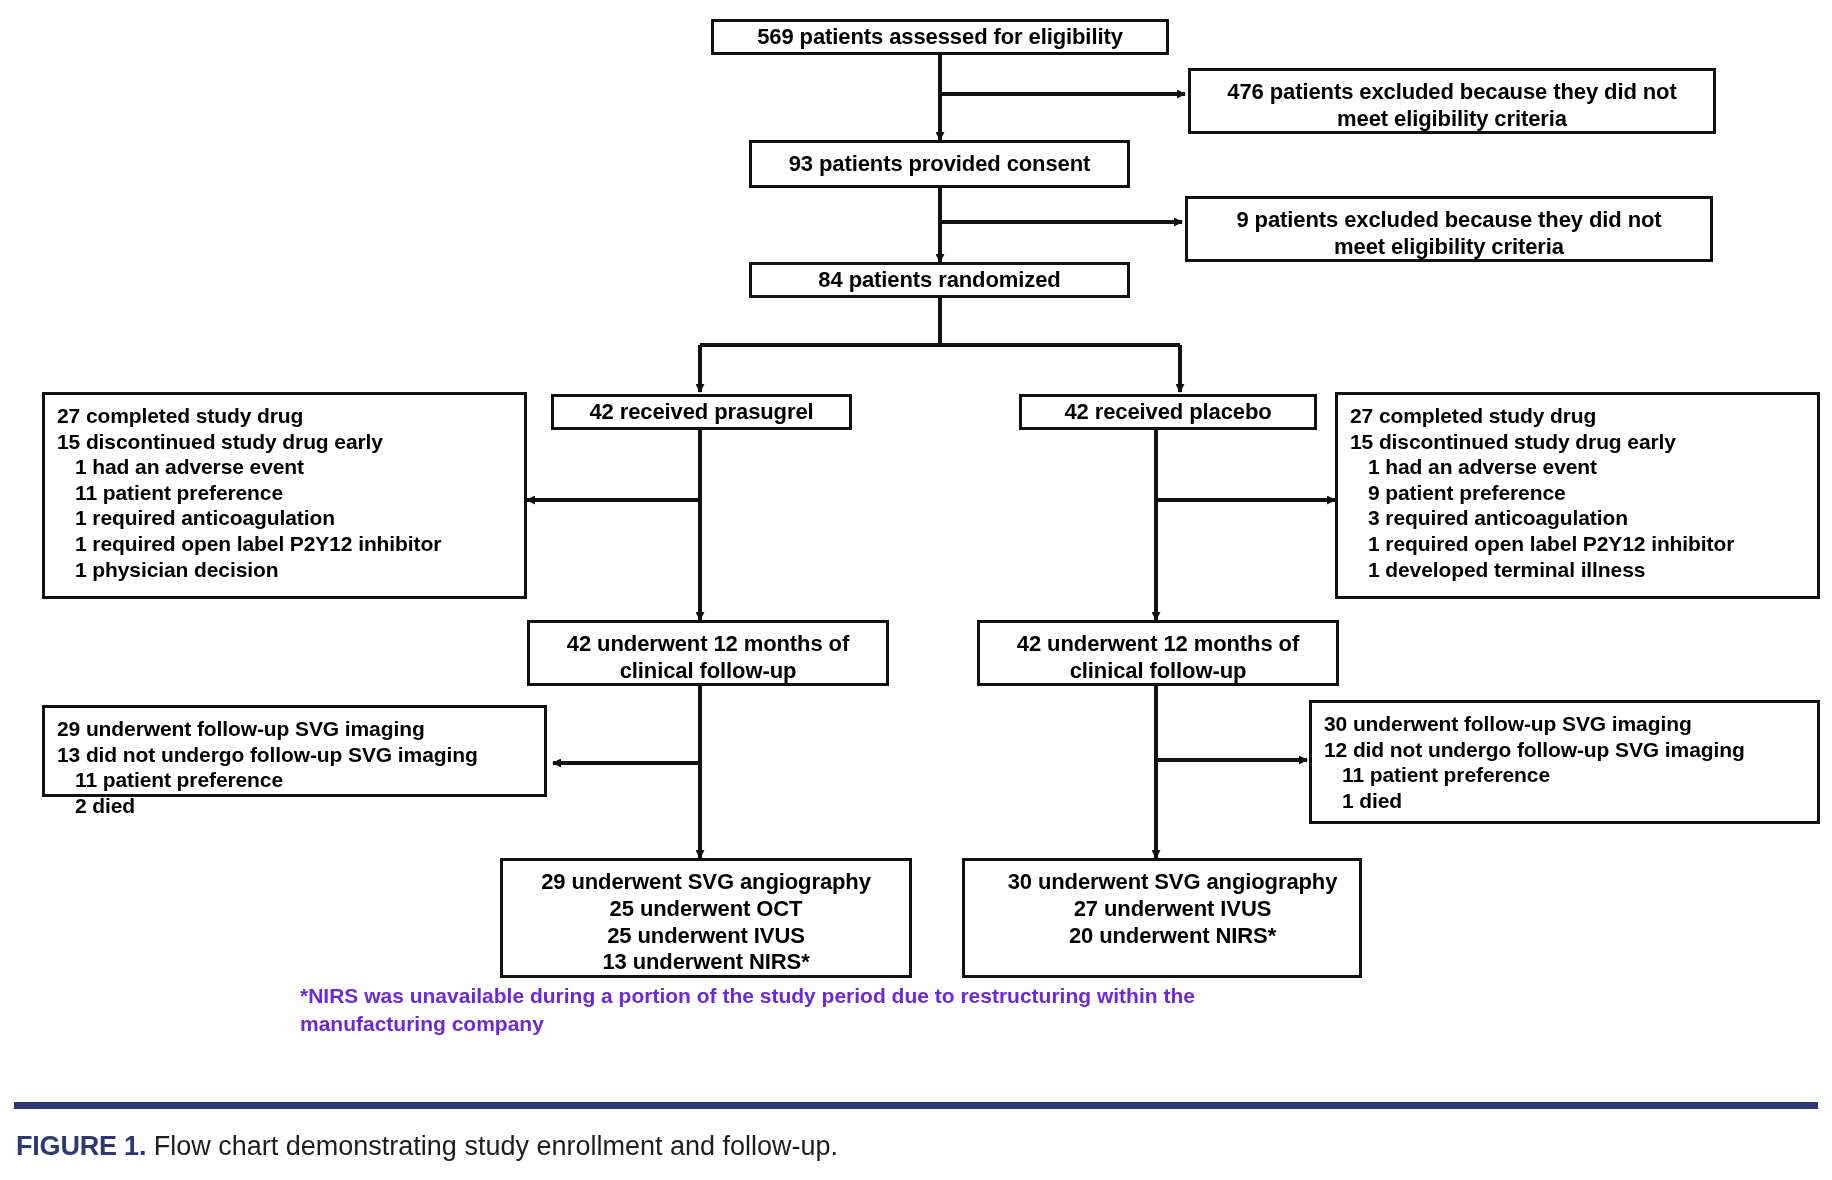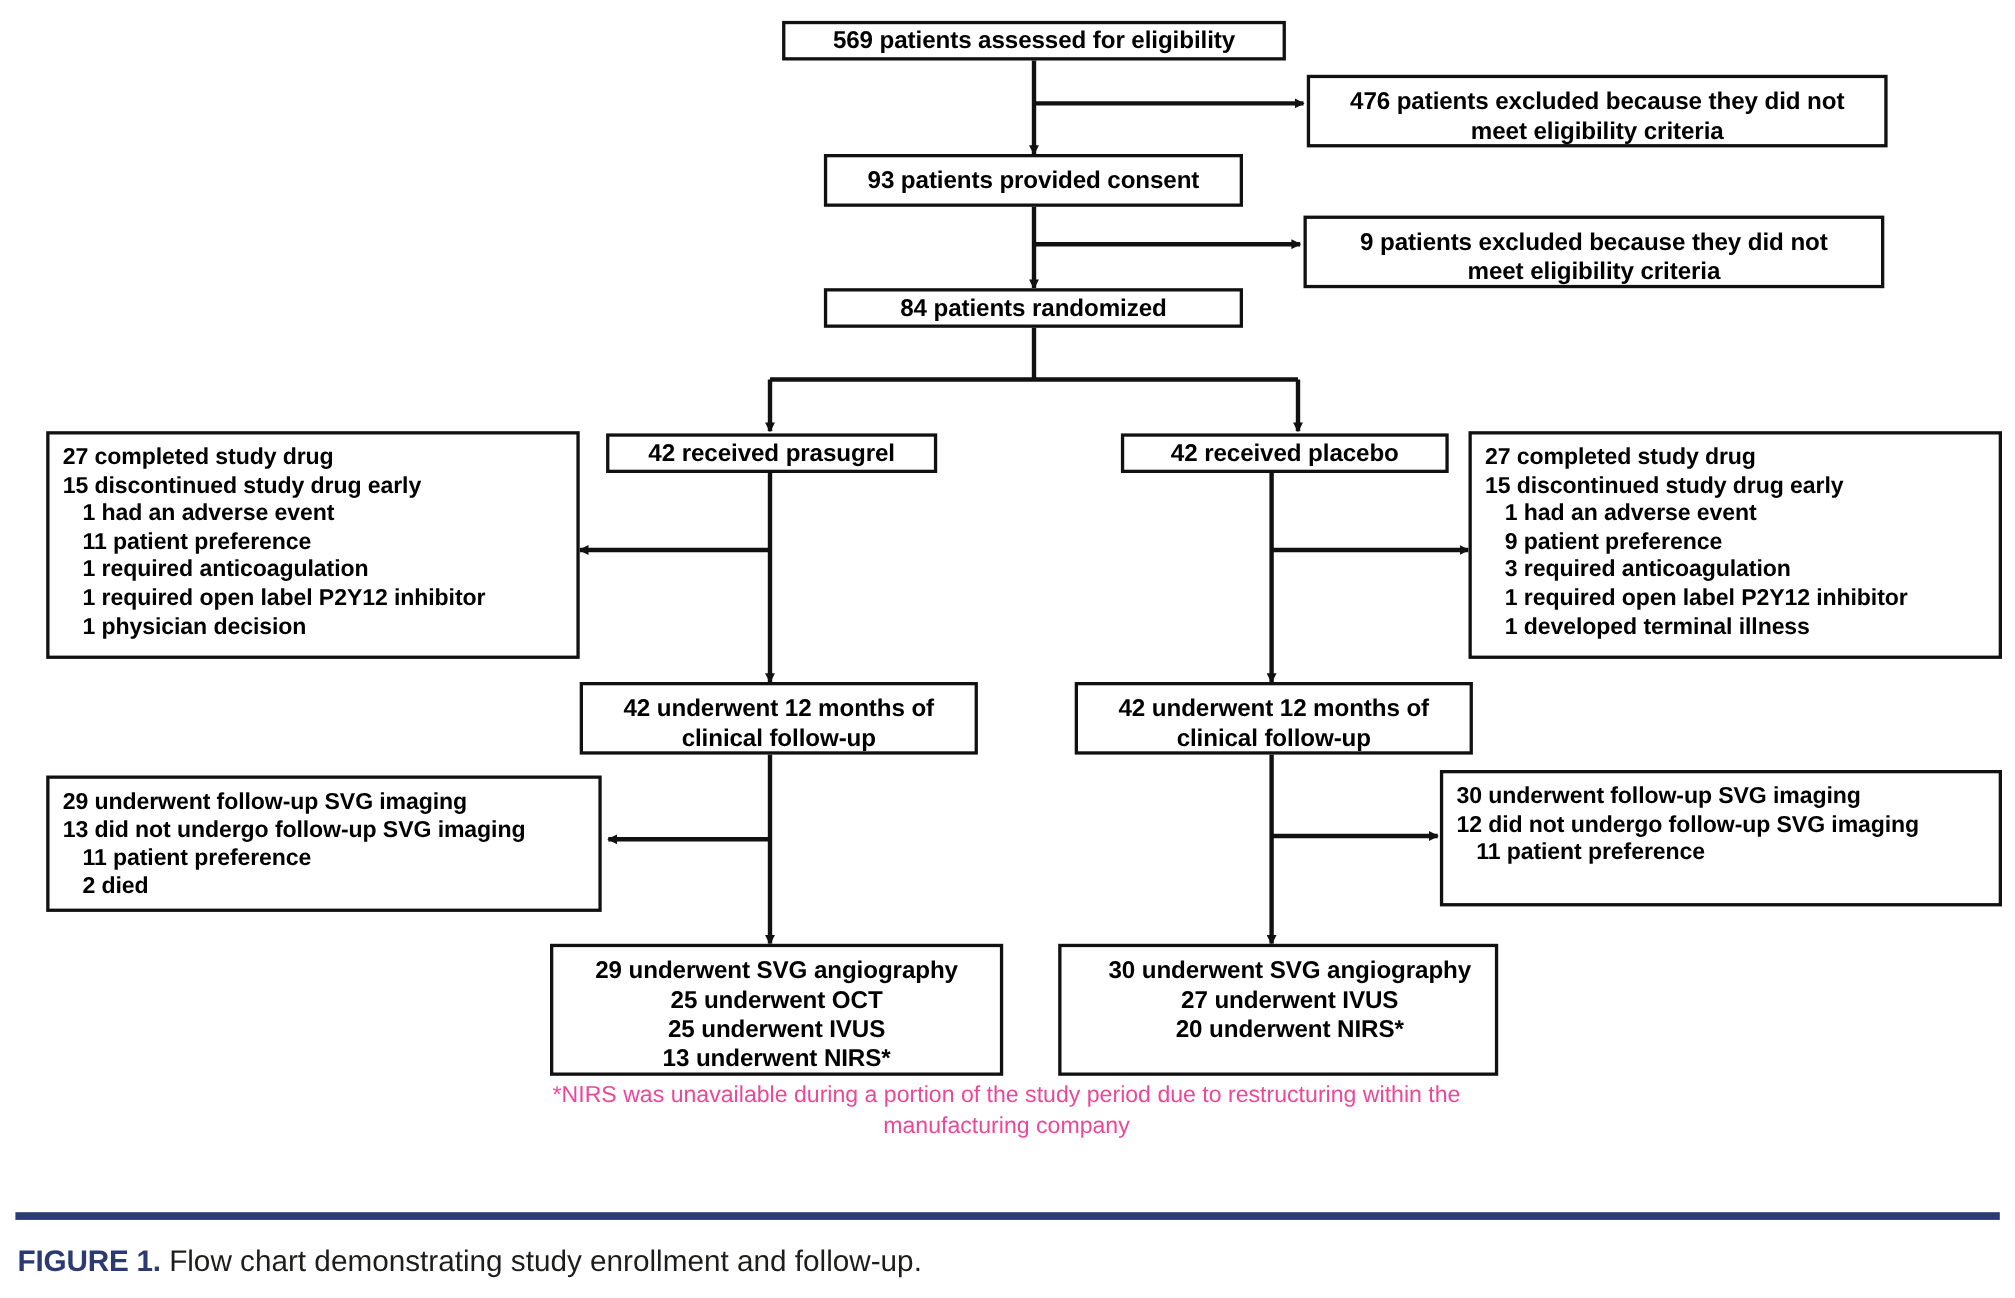--- a/index.html
+++ b/index.html
@@ -71,25 +71,25 @@
 
   .fs22 { font-size: 22px; }
   .fs21 { font-size: 21px; }
 
   
   #footnote {
     position: absolute;
     left: 300px;
     top: 982px;
     width: 1230px;
-    text-align: center;
+    text-align: left;
     font-size: 21px;
-    font-weight: normal;
+    font-weight: bold;
     line-height: 1.35;
-    color: #ec4899;
+    color: #6d28d9;
   }
 
   
   #rule {
     position: absolute;
     left: 14px;
     top: 1102px;
     width: 1804px;
     height: 7px;
     background: #2b3a72;
@@ -208,31 +208,32 @@
     <div class="node centerlist fs22" style="left:527px; top:620px; width:362px; height:66px;">
       <span class="ln">42 underwent 12 months of</span>
       <span class="ln">clinical follow-up</span>
     </div>
 
     <div class="node centerlist fs22" style="left:977px; top:620px; width:362px; height:66px;">
       <span class="ln">42 underwent 12 months of</span>
       <span class="ln">clinical follow-up</span>
     </div>
 
-    <div class="node listbox fs21" style="left:42px; top:705px; width:505px; height:124px;">
+    <div class="node listbox fs21" style="left:42px; top:705px; width:505px; height:92px;">
       <span class="ln">29 underwent follow-up SVG imaging</span>
       <span class="ln">13 did not undergo follow-up SVG imaging</span>
       <span class="ln ind">11 patient preference</span>
       <span class="ln ind">2 died</span>
     </div>
 
     <div class="node listbox fs21" style="left:1309px; top:700px; width:511px; height:124px;">
       <span class="ln">30 underwent follow-up SVG imaging</span>
       <span class="ln">12 did not undergo follow-up SVG imaging</span>
       <span class="ln ind">11 patient preference</span>
+      <span class="ln ind">1 died</span>
     </div>
 
     <div class="node centerlist fs22" style="left:500px; top:858px; width:412px; height:120px;">
       <span class="ln">29 underwent SVG angiography</span>
       <span class="ln">25 underwent OCT</span>
       <span class="ln">25 underwent IVUS</span>
       <span class="ln">13 underwent NIRS*</span>
     </div>
 
     <div class="node centerlist fs22" style="left:962px; top:858px; width:400px; height:120px;padding-left:31px;">

